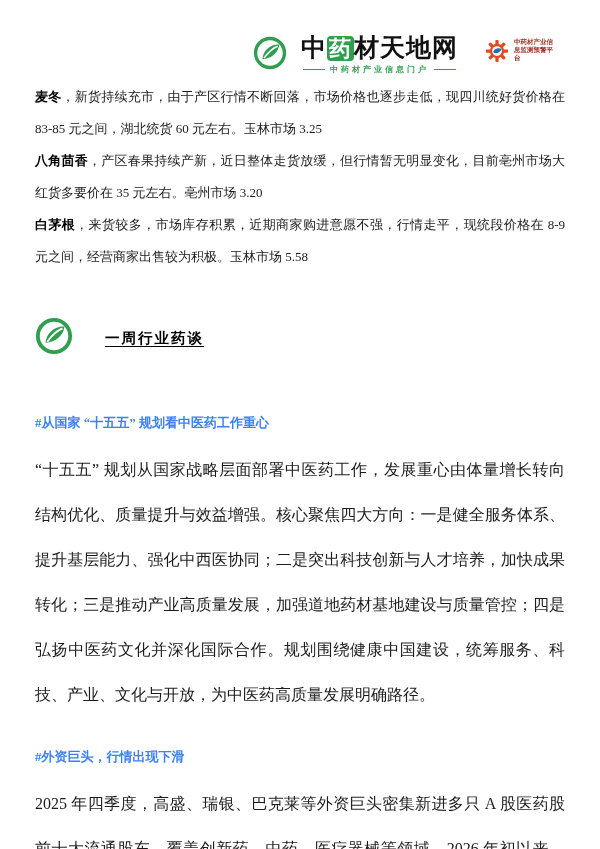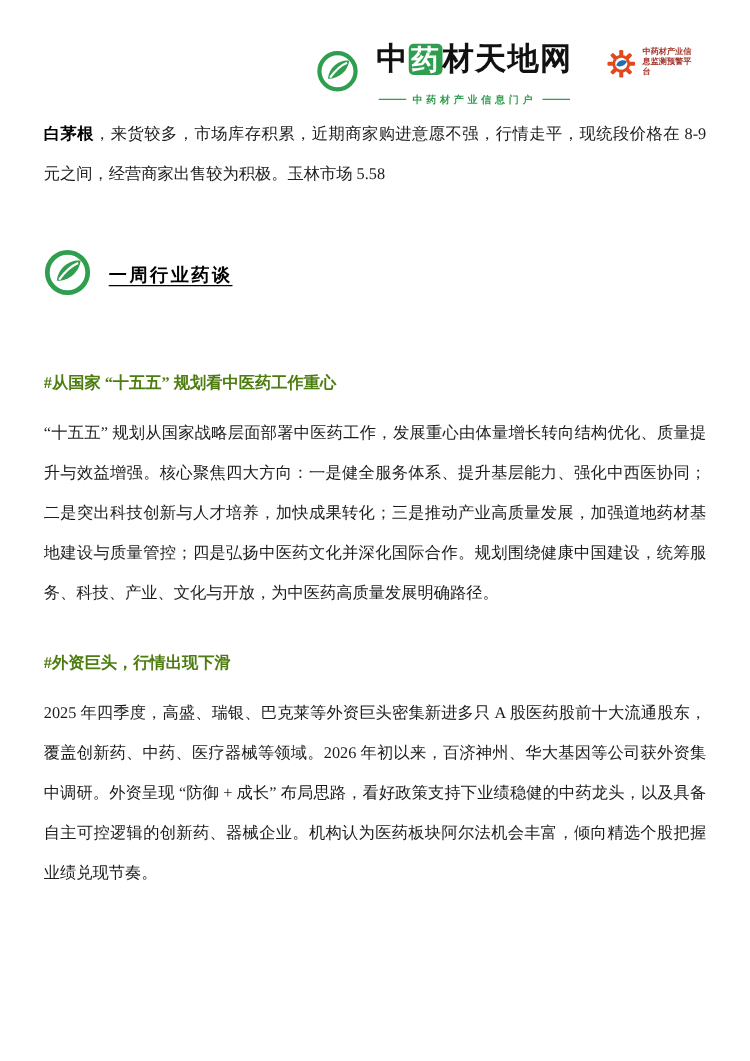--- a/index.html
+++ b/index.html
@@ -31,55 +31,55 @@
     letter-spacing:1px; white-space:nowrap;
   }
   .brand-name .accent-char {
     color:#ffffff; background:#2f9e4f; border-radius:4px;
     padding:0 2px; font-size:22px;
   }
   .brand-tagline {
     display:flex; align-items:center; gap:5px;
     color:#2f9e4f; font-size:8px; font-weight:bold; letter-spacing:3px;
     font-family:"Liberation Sans","DejaVu Sans",sans-serif;
-    margin-top:13px; white-space:nowrap;
+    margin-top:2px; white-space:nowrap;
   }
   .brand-tagline .dash { width:22px; height:1px; background:#2f9e4f; }
 
   .platform { display:flex; align-items:flex-start; gap:4px; padding-top:4px; }
   .platform-lines {
     font-family:"Liberation Sans","DejaVu Sans",sans-serif;
     font-size:6.5px; line-height:8px; color:#a0342a; font-weight:bold;
   }
 
   
   .market p {
     font-size:13px; line-height:32px; text-align:justify;
     color:#1c1c1c;
   }
   .market b { color:#000; }
 
   
   .section-header {
-    display:flex; align-items:center; gap:14px;
+    display:flex; align-items:center; gap:32px;
     margin-top:44px; margin-bottom:24px;
   }
   .section-title {
     font-size:14.5px; font-weight:bold; color:#000;
     text-decoration:underline; text-underline-offset:3px;
     letter-spacing:2px;
   }
 
   
   .article h3 {
-    font-size:13px; font-weight:bold; color:#4d7c0f;
+    font-size:13px; font-weight:bold; color:#3b82f6;
     margin-top:30px; margin-bottom:14px; line-height:20px;
   }
   .article p {
-    font-size:13px; line-height:32px; text-align:justify; color:#1c1c1c;
+    font-size:16px; line-height:45px; text-align:justify; color:#1c1c1c;
   }
 </style>
 </head>
 <body>
 
 <div class="header">
   <div class="brand">
     <span>
       <svg width="34" height="34" viewBox="0 0 40 40">
         <circle cx="20" cy="20" r="17" fill="none" stroke="#2f9e4f" stroke-width="4"></circle>
@@ -117,20 +117,22 @@
     </span>
     <span class="platform-lines">
       <div>中药材产业信</div>
       <div>息监测预警平</div>
       <div>台</div>
     </span>
   </div>
 </div>
 
 <div class="market">
+  <p><b>麦冬</b><span>，新货持续充市，由于产区行情不断回落，市场价格也逐步走低，现四川统好货价格在 83-85 元之间，湖北统货 60 元左右。玉林市场 3.25</span></p>
+  <p><b>八角茴香</b><span>，产区春果持续产新，近日整体走货放缓，但行情暂无明显变化，目前亳州市场大红货多要价在 35 元左右。亳州市场 3.20</span></p>
   <p><b>白茅根</b><span>，来货较多，市场库存积累，近期商家购进意愿不强，行情走平，现统段价格在 8-9 元之间，经营商家出售较为积极。玉林市场 5.58</span></p>
 </div>
 
 <div class="section-header">
   <span>
     <svg width="38" height="38" viewBox="0 0 40 40">
       <circle cx="20" cy="20" r="17" fill="none" stroke="#2f9e4f" stroke-width="4"></circle>
       <path d="M11,27 C12,16 22,9 31,10 C30,19 22,27 11,27 Z" fill="#2f9e4f"></path>
       <path d="M13,26 C18,19 24,14 29,12" fill="none" stroke="#ffffff" stroke-width="2"></path>
     </svg>

